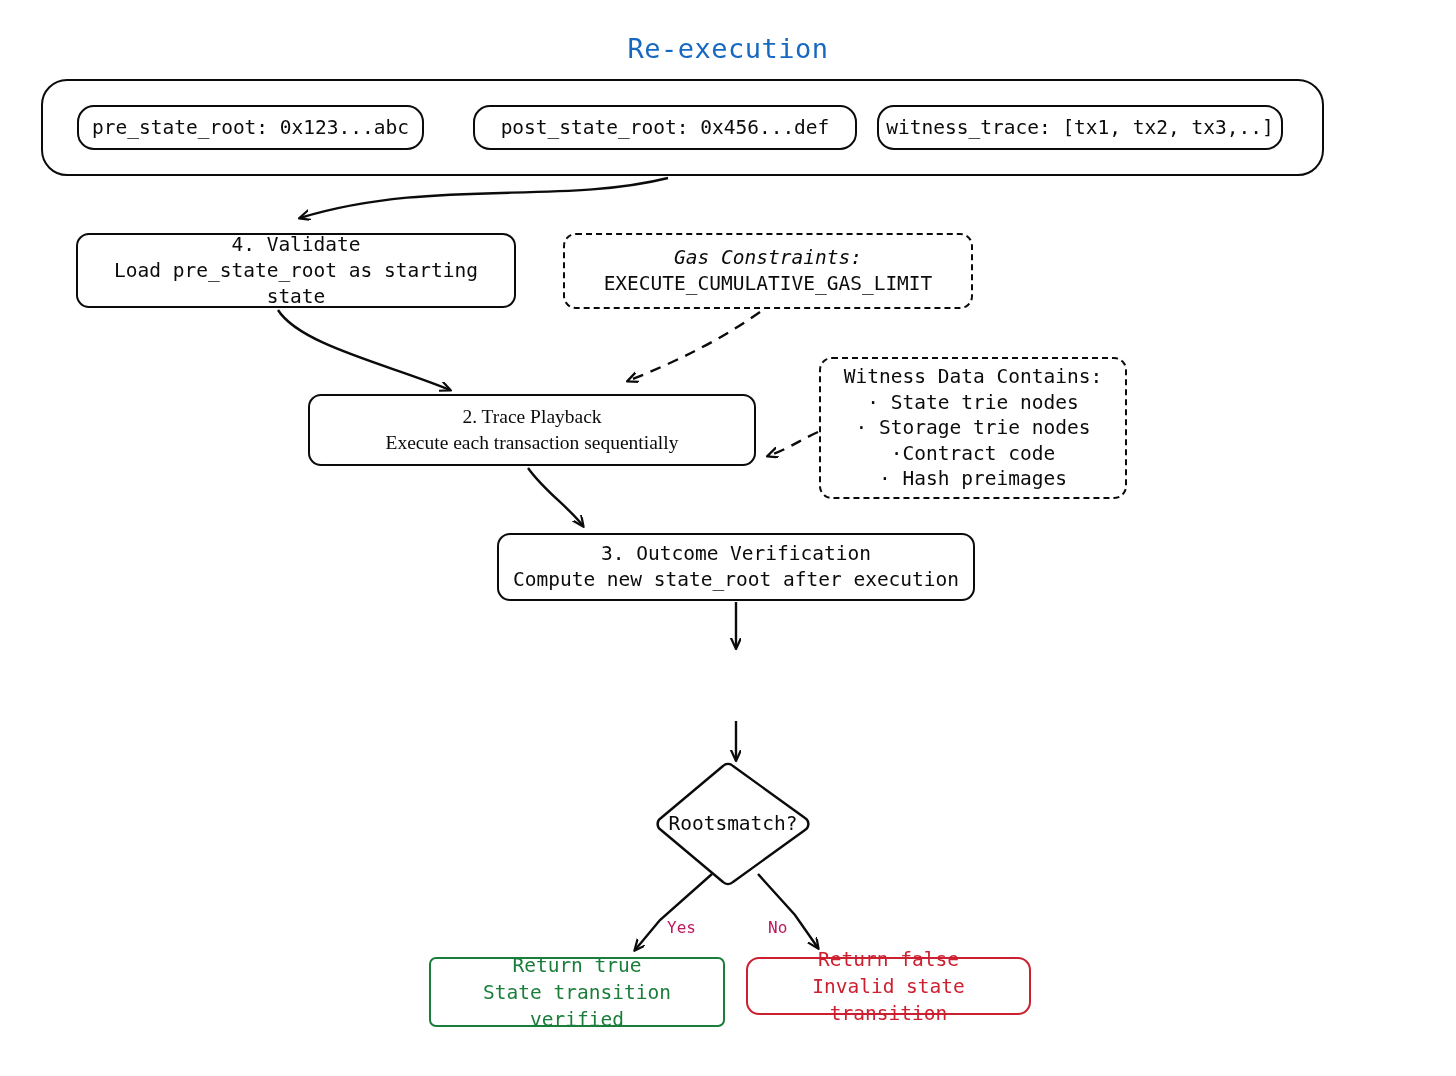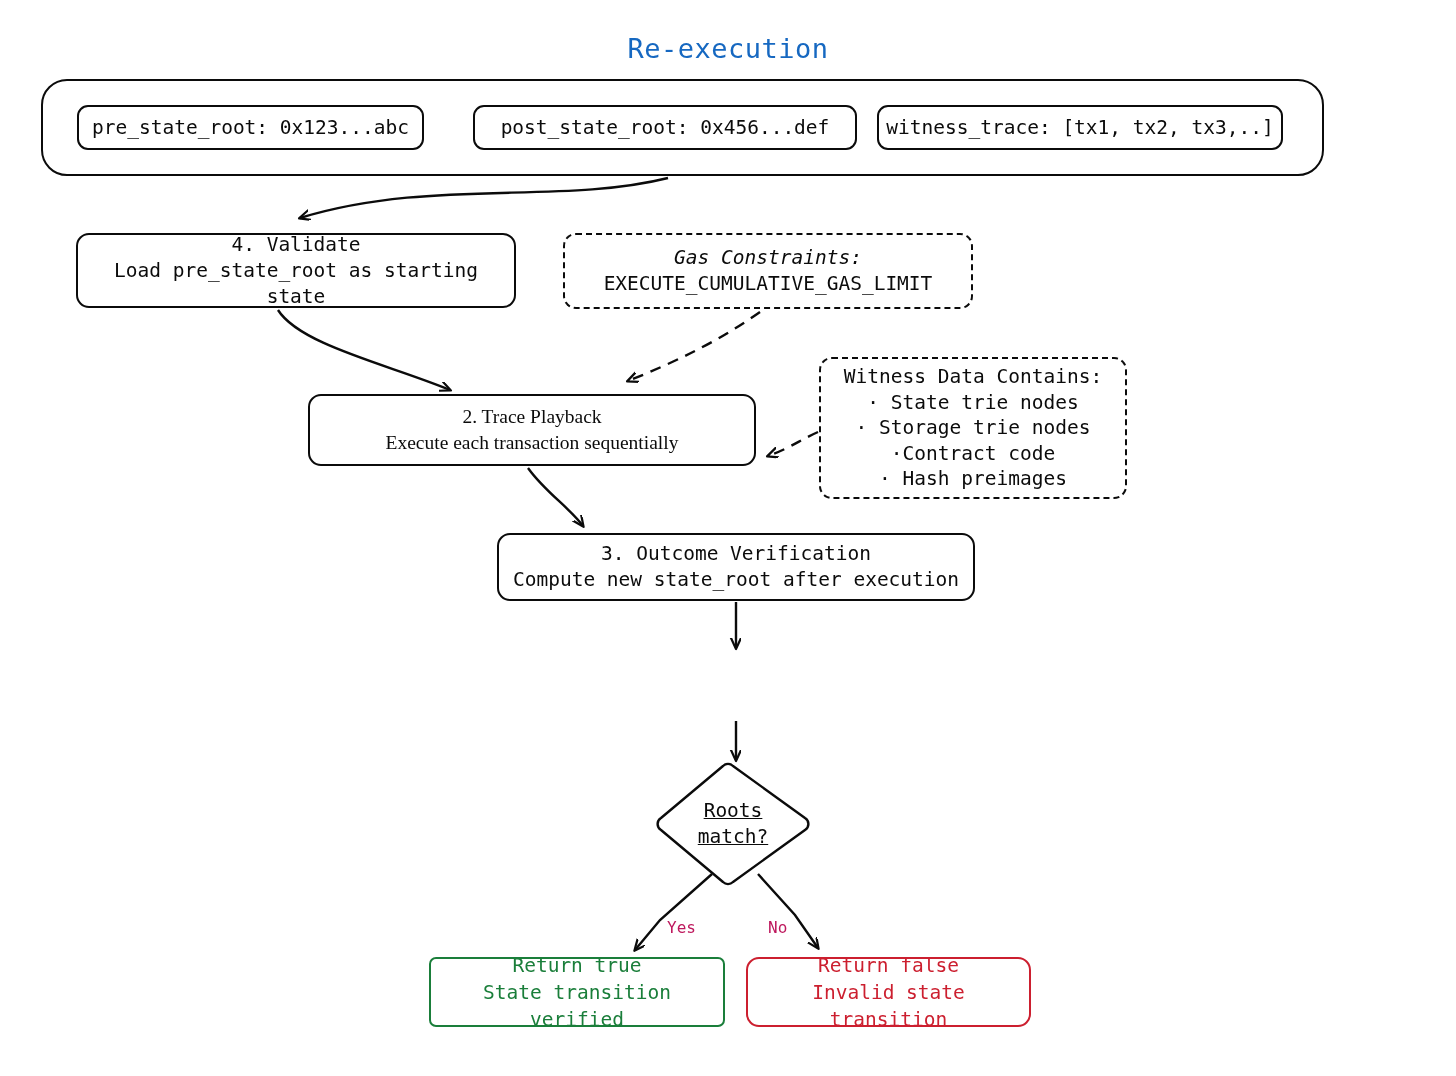--- a/index.html
+++ b/index.html
@@ -53,21 +53,21 @@
     border: 2.6px solid #0b0b0b;
     border-radius: 26px;
     flex-direction: row;
     justify-content: flex-start;
   }
   .chip {
     position: absolute;
     box-sizing: border-box;
     background: #ffffff;
     border: 2.2px solid #0b0b0b;
-    border-radius: 11px;
+    border-radius: 17px;
     height: 45px;
     display: flex;
     align-items: center;
     justify-content: center;
     font-size: 19.5px;
     color: #0b0b0b;
     top: 105px;
     white-space: nowrap;
   }
   #chip0 { left: 77px;  width: 347px; }
@@ -100,48 +100,46 @@
 
   #ret-true {
     left: 429px; top: 957px; width: 296px; height: 70px;
     border: 2.2px solid #1a7e3a;
     border-radius: 7px;
     color: #1a7e3a;
     font-size: 19.5px;
     line-height: 27px;
   }
   #ret-false {
-    left: 746px; top: 957px; width: 285px; height: 70px;
+    left: 746px; top: 957px; width: 285px; height: 58px;
     border: 2.2px solid #cc1f2f;
     border-radius: 13px;
     color: #cc1f2f;
     font-size: 19.5px;
     line-height: 27px;
   }
 
   .diamond-wrap {
     position: absolute;
     left: 657px;
     top: 764px;
     width: 152px;
     height: 120px;
   }
   .diamond-label {
     position: absolute;
     left: 0; top: 0;
     width: 152px; height: 120px;
     display: flex;
-    flex-direction: column;
     align-items: center;
     justify-content: center;
     font-size: 19.5px;
     line-height: 26px;
     color: #0b0b0b;
     text-align: center;
-    text-decoration: underline;
   }
   .branch-label {
     position: absolute;
     font-size: 16px;
     color: #be185d;
     margin-top: 31px;
   }
   #yes-label { left: 667px; top: 887px; }
   #no-label  { left: 768px; top: 887px; }
 </style>

